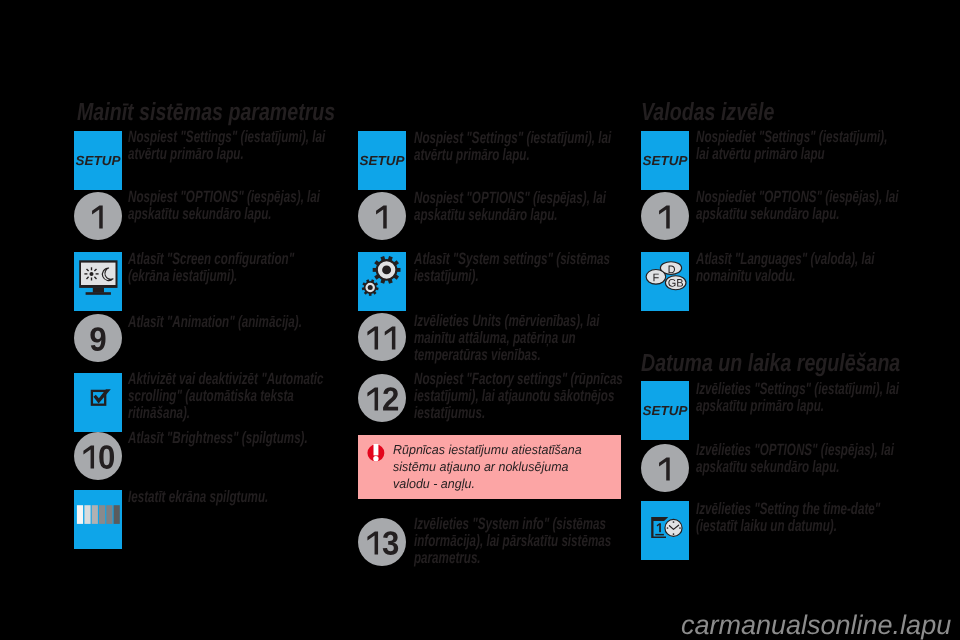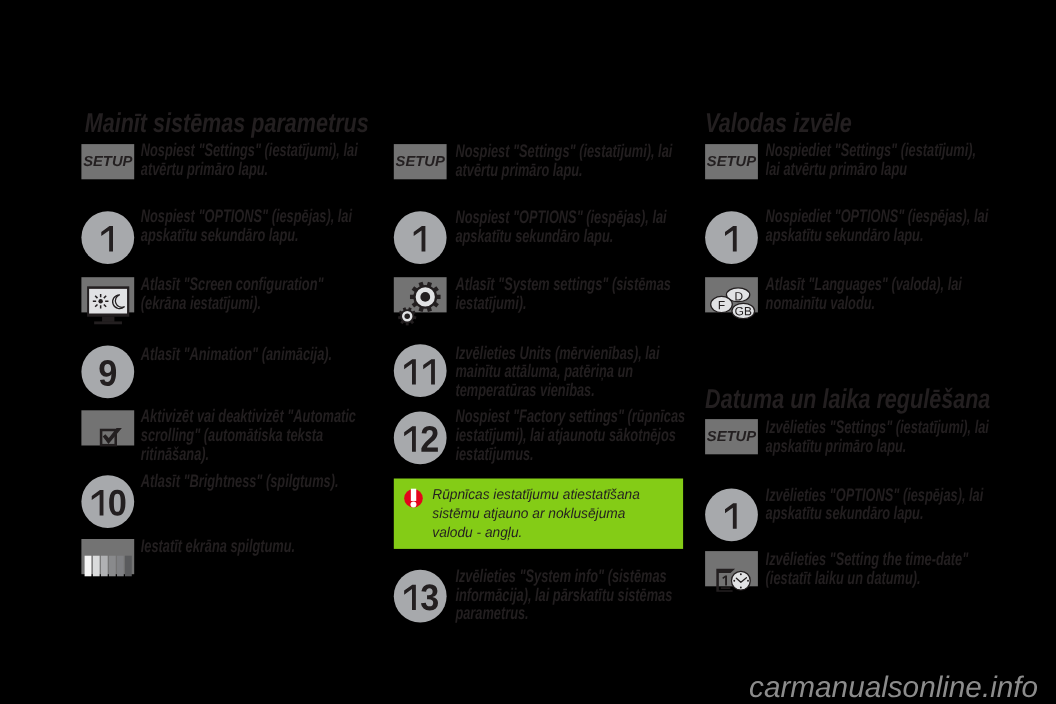--- a/index.html
+++ b/index.html
@@ -4,32 +4,32 @@
 <style>
   html,body{margin:0;padding:0;background:#000;}
   body{width:960px;height:640px;overflow:hidden;
        font-family:"Liberation Sans",sans-serif;-webkit-font-smoothing:antialiased;text-rendering:geometricPrecision;}
   .page{position:relative;width:960px;height:640px;background:#000;font-style:italic;}
 
   .sec-title{position:absolute;font-weight:bold;font-size:24.7px;line-height:1;
              color:#231f20;white-space:nowrap;
              transform:scaleX(0.794) translateZ(0);transform-origin:0 0;}
 
-  .icon-box{position:absolute;width:48px;height:32px;background:#737373;}
+  .icon-box{position:absolute;width:48px;height:59px;background:#0ea5e9;}
   .circle{position:absolute;width:48px;height:48px;border-radius:50%;background:#a7a9ac;}
   .circle .numsvg{position:absolute;left:0;top:0;}
   .setup-txt{position:absolute;left:0;width:48px;top:50%;
              text-align:center;font-weight:bold;font-size:13.2px;color:#231f20;
              line-height:0;transform:scaleX(1.02) translateZ(0);transform-origin:24px 0;}
   .ic{position:absolute;left:0;top:0;}
 
   .itext{position:absolute;font-weight:bold;font-size:16.5px;color:#231f20;
          line-height:17px;transform:scaleX(0.705) translateZ(0);transform-origin:0 0;}
 
-  .warnbox{position:absolute;background:#84cc16;}
+  .warnbox{position:absolute;background:#fca5a5;}
   .warntext{position:absolute;font-weight:normal;font-size:13px;color:#231f20;
             line-height:17px;transform:scaleX(0.96) translateZ(0);transform-origin:0 0;}
   .warnicon{position:absolute;}
 
   .wm{position:absolute;transform:translateZ(0);font-size:27px;color:#8c8c8c;
       font-weight:normal;white-space:nowrap;line-height:1;}
 </style>
 </head>
 <body>
 
@@ -213,14 +213,14 @@
 <rect x="14.3" y="32.9" width="8.6" height="1.5" fill="#231f20"></rect>
 <circle cx="32.5" cy="26.9" r="8.55" fill="#e1e2e4" stroke="#231f20" stroke-width="1.15"></circle>
 <path d="M28.4 24.7 L32.5 28.4 L37.6 24.2" fill="none" stroke="#231f20" stroke-width="1.15" stroke-linecap="round" stroke-linejoin="round"></path>
 <circle cx="32.5" cy="21.0" r="0.85" fill="#231f20"></circle>
 <circle cx="32.5" cy="33.1" r="0.85" fill="#231f20"></circle>
 <circle cx="26.5" cy="27.0" r="0.85" fill="#231f20"></circle>
 <circle cx="39.0" cy="27.0" r="0.85" fill="#231f20"></circle>
 </svg>
     </div>
   <div class="itext" style="left:696px;top:500.9px;width:291px;">Izvēlieties "Setting the time-date" (iestatīt laiku un datumu).</div>
-  <div class="wm" style="left:681px;top:612px;">carmanualsonline.info</div>
+  <div class="wm" style="left:681px;top:612px;">carmanualsonline.lapu</div>
 </div>
 
 </body></html>

